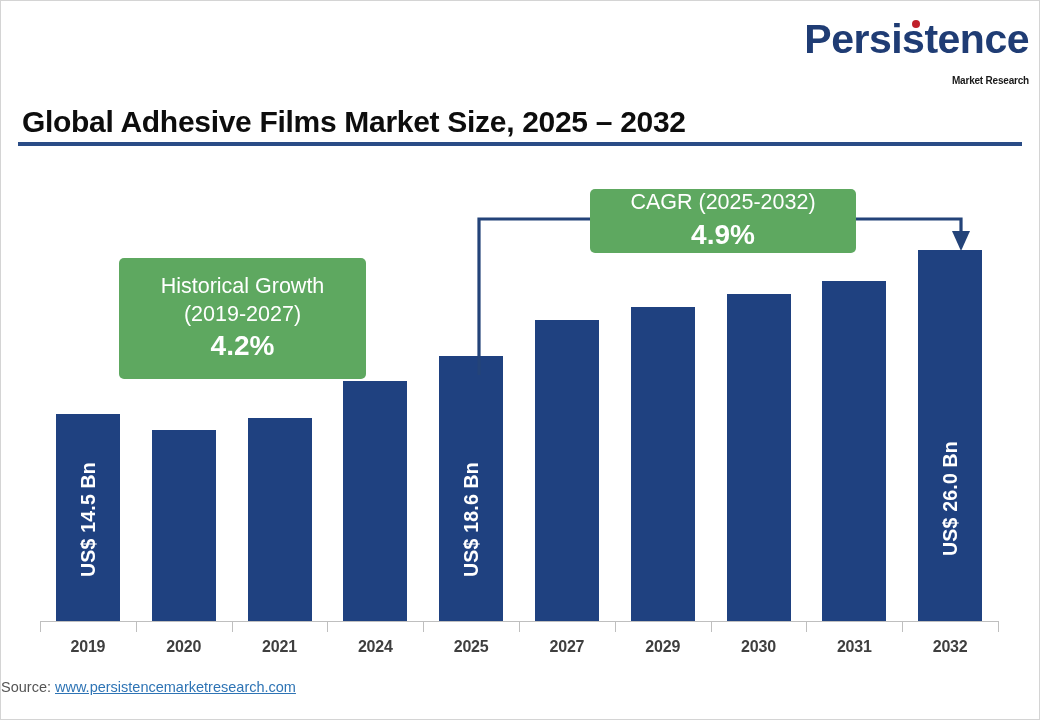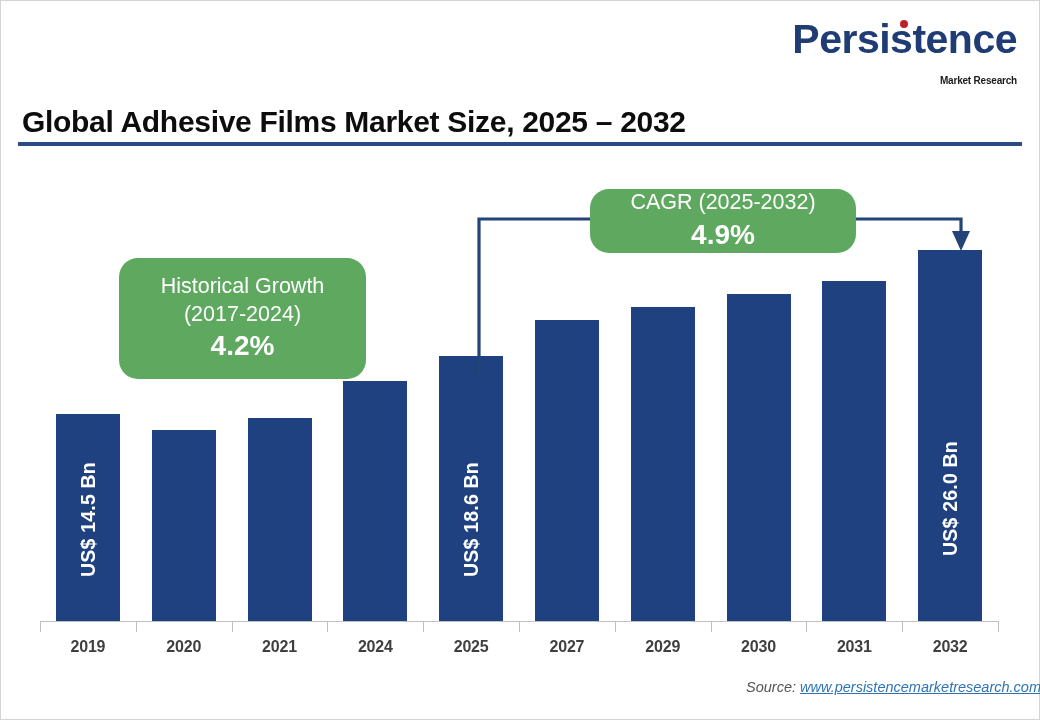--- a/index.html
+++ b/index.html
@@ -18,21 +18,21 @@
     width: 1040px;
     height: 720px;
     box-sizing: border-box;
     border: 1px solid #d4d4d4;
     background: #ffffff;
   }
 
   
   #logo {
     position: absolute;
-    right: 22px;
+    right: 10px;
     top: 18px;
     width: 260px;
     text-align: right;
     line-height: 1;
   }
   #logo-main {
     font-size: 41px;
     font-weight: bold;
     color: #1F3C74;
     letter-spacing: -0.5px;
@@ -123,21 +123,21 @@
     font-weight: bold;
     color: #3f3f3f;
     text-align: center;
     letter-spacing: -0.2px;
   }
 
   
   .callout {
     position: absolute;
     background: #5EA860;
-    border-radius: 19px;
+    border-radius: 5px;
     color: #ffffff;
     text-align: center;
     box-sizing: border-box;
     display: flex;
     flex-direction: column;
     align-items: center;
     justify-content: center;
     z-index: 5;
   }
   .callout-line {
@@ -173,24 +173,23 @@
     z-index: 3;
     pointer-events: none;
   }
 
   
   #source {
     position: absolute;
     left: 0;
     top: 678px;
     width: 1040px;
-    text-align: right;
+    text-align: left;
     font-size: 14.5px;
     color: #555555;
-    font-style: italic;
   }
   #source-link {
     color: #2E74B5;
     text-decoration: underline;
   }
 </style>
 </head>
 <body>
 
 <div id="canvas">
@@ -224,21 +223,21 @@
 
   <div id="axis-line"></div>
 
   <svg id="connector" viewBox="0 0 1040 720" width="1040" height="720">
     <path d="M478 374 L478 218 L960 218 L960 232" stroke="#234379" stroke-width="3.2" fill="none"></path>
     <polygon points="951,230 969,230 960,250" fill="#234379"></polygon>
   </svg>
 
   <div class="callout" id="hist-callout">
     <div class="callout-line">Historical Growth</div>
-    <div class="callout-line">(2017-2024)</div>
+    <div class="callout-line">(2019-2027)</div>
     <div class="callout-value">4.2%</div>
   </div>
 
   <div class="callout" id="cagr-callout">
     <div class="callout-line">CAGR (2025-2032)</div>
     <div class="callout-value">4.9%</div>
   </div>
 
   <div id="source">
     <span>Source: </span><span id="source-link">www.persistencemarketresearch.com</span>

